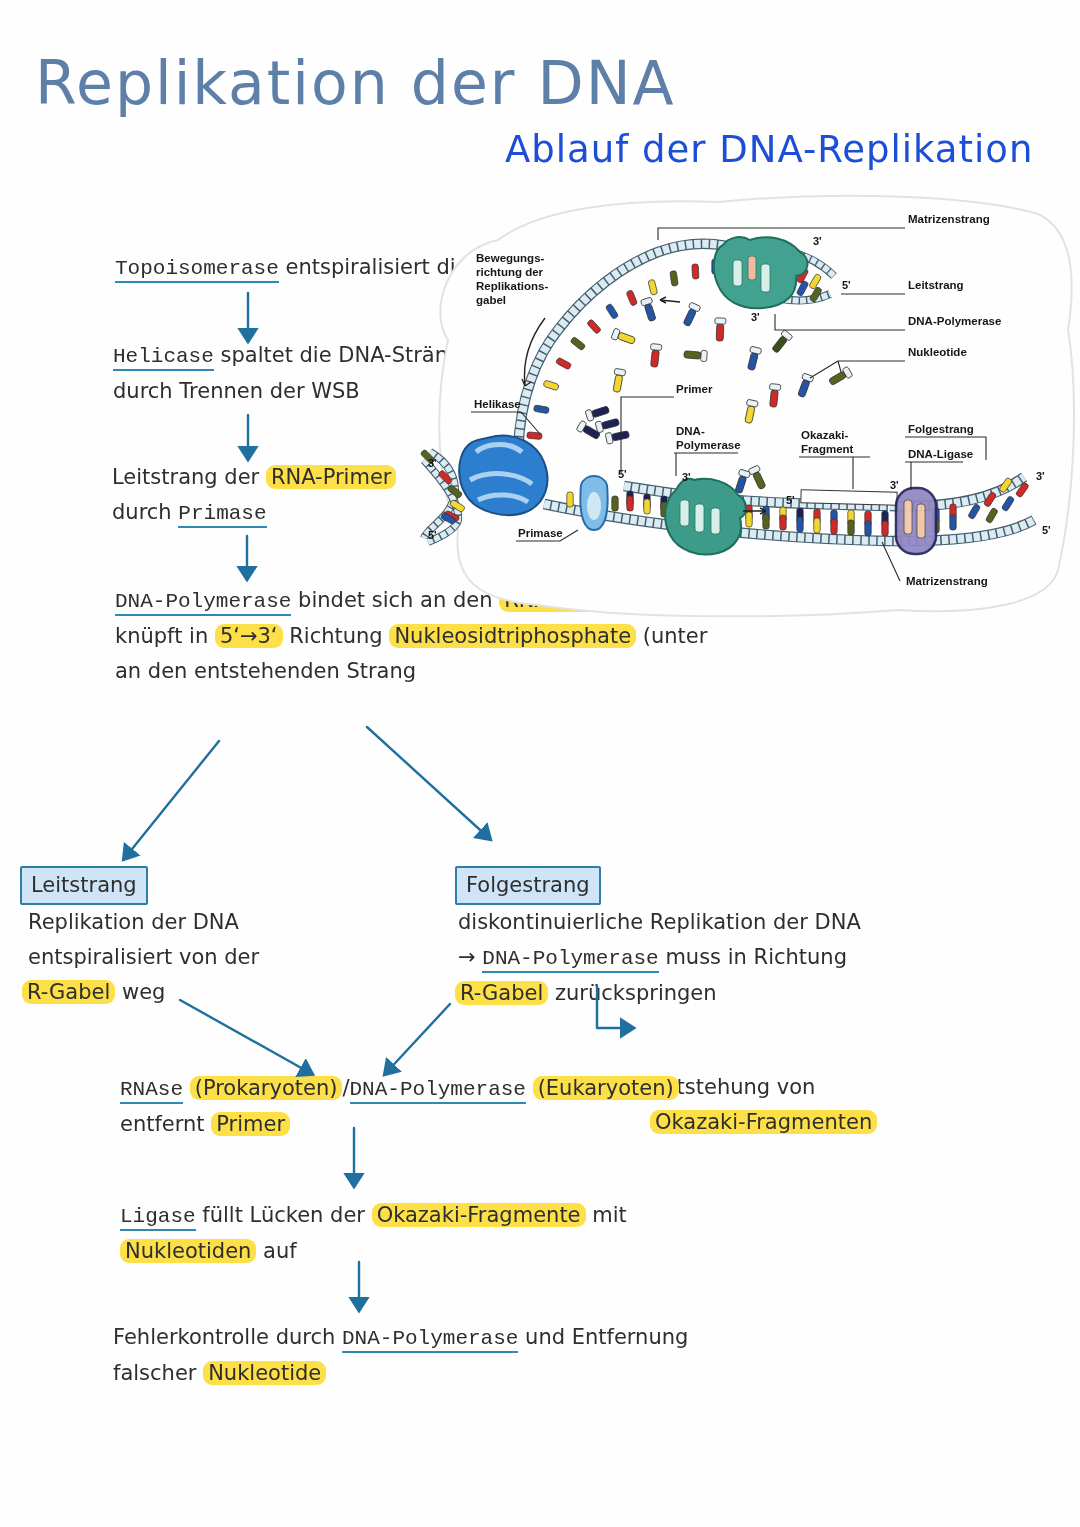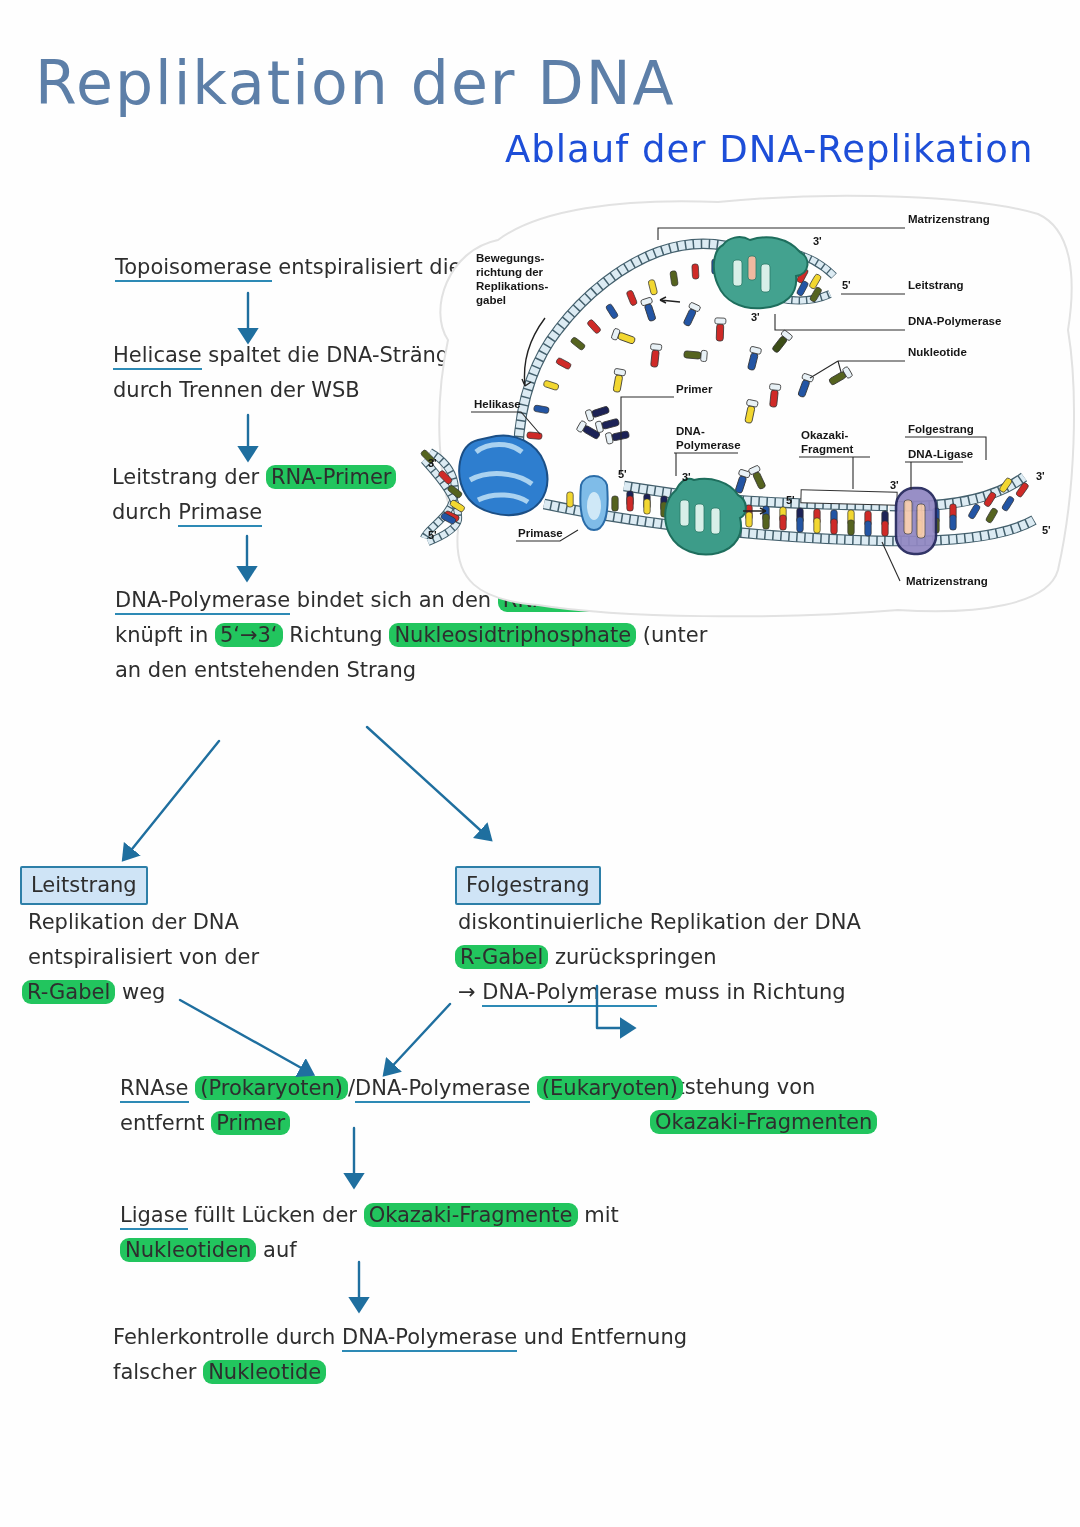--- a/index.html
+++ b/index.html
@@ -2,22 +2,22 @@
 <html><head>
 <meta charset="utf-8">
 <style>
   html,body{margin:0;padding:0;}
   body{width:1080px;height:1527px;position:relative;background:#fefefe;overflow:hidden;
        font-family:"DejaVu Sans",sans-serif;}
   .abs{position:absolute;}
   .title{font-size:60px;color:#5d7fa8;letter-spacing:2px;white-space:nowrap;}
   .subtitle{font-size:37px;color:#1d4ed8;letter-spacing:1px;white-space:nowrap;}
   .hw{font-size:21px;color:#2e2e2e;line-height:35px;white-space:nowrap;}
-  .hl{background:#22c55e;border-radius:9px;padding:0 5px;}
-  .ul{border-bottom:2px solid #2d8ab5;padding-bottom:1px;}
+  .hl{background:#fde047;border-radius:9px;padding:0 5px;}
+  .ul{border-bottom:2px solid #2d8ab5;padding-bottom:1px;font-family:Liberation Mono, monospace;}
   .tag{display:inline-block;border:2px solid #2d7fa8;background:#cfe4f6;padding:0 9px;border-radius:2px;}
   svg text.dl{font-family:"Liberation Sans",sans-serif;font-weight:bold;font-size:11.5px;fill:#161616;}
   svg text.pr{font-family:"Liberation Sans",sans-serif;font-weight:bold;font-size:11px;fill:#161616;}
   svg .ld{stroke:#2a2a2a;stroke-width:1.1;fill:none;}
   svg .fa{stroke:#1f6f9f;stroke-width:2.4;fill:none;stroke-linecap:round;stroke-linejoin:round;}
 </style>
 </head>
 <body>
 
 <div class="abs title" style="left:35px;top:48px;">Replikation der DNA</div>
@@ -46,22 +46,22 @@
 <div class="abs hw" style="left:20px;top:866px;">
   <div><span class="tag">Leitstrang</span></div>
   <div style="padding-left:8px;">Replikation der DNA</div>
   <div style="padding-left:8px;">entspiralisiert von der</div>
   <div style="padding-left:2px;"><span class="hl">R-Gabel</span><span> weg</span></div>
 </div>
 
 <div class="abs hw" style="left:455px;top:866px;">
   <div><span class="tag">Folgestrang</span></div>
   <div style="padding-left:3px;">diskontinuierliche Replikation der DNA</div>
+  <div style="padding-left:3px;"><span>→ </span><span class="ul">DNA-Polymerase</span><span> muss in Richtung</span></div>
   <div><span class="hl">R-Gabel</span><span> zurückspringen</span></div>
-  <div style="padding-left:3px;"><span>→ </span><span class="ul">DNA-Polymerase</span><span> muss in Richtung</span></div>
 </div>
 
 <div class="abs hw" style="left:650px;top:1070px;">
   <div>Entstehung von</div>
   <div><span class="hl">Okazaki-Fragmenten</span></div>
 </div>
 
 <div class="abs hw" style="left:120px;top:1071px;">
   <div><span class="ul">RNAse</span><span> </span><span class="hl">(Prokaryoten)</span><span>/</span><span class="ul">DNA-Polymerase</span><span> </span><span class="hl">(Eukaryoten)</span></div>
   <div><span>entfernt </span><span class="hl">Primer</span></div>

